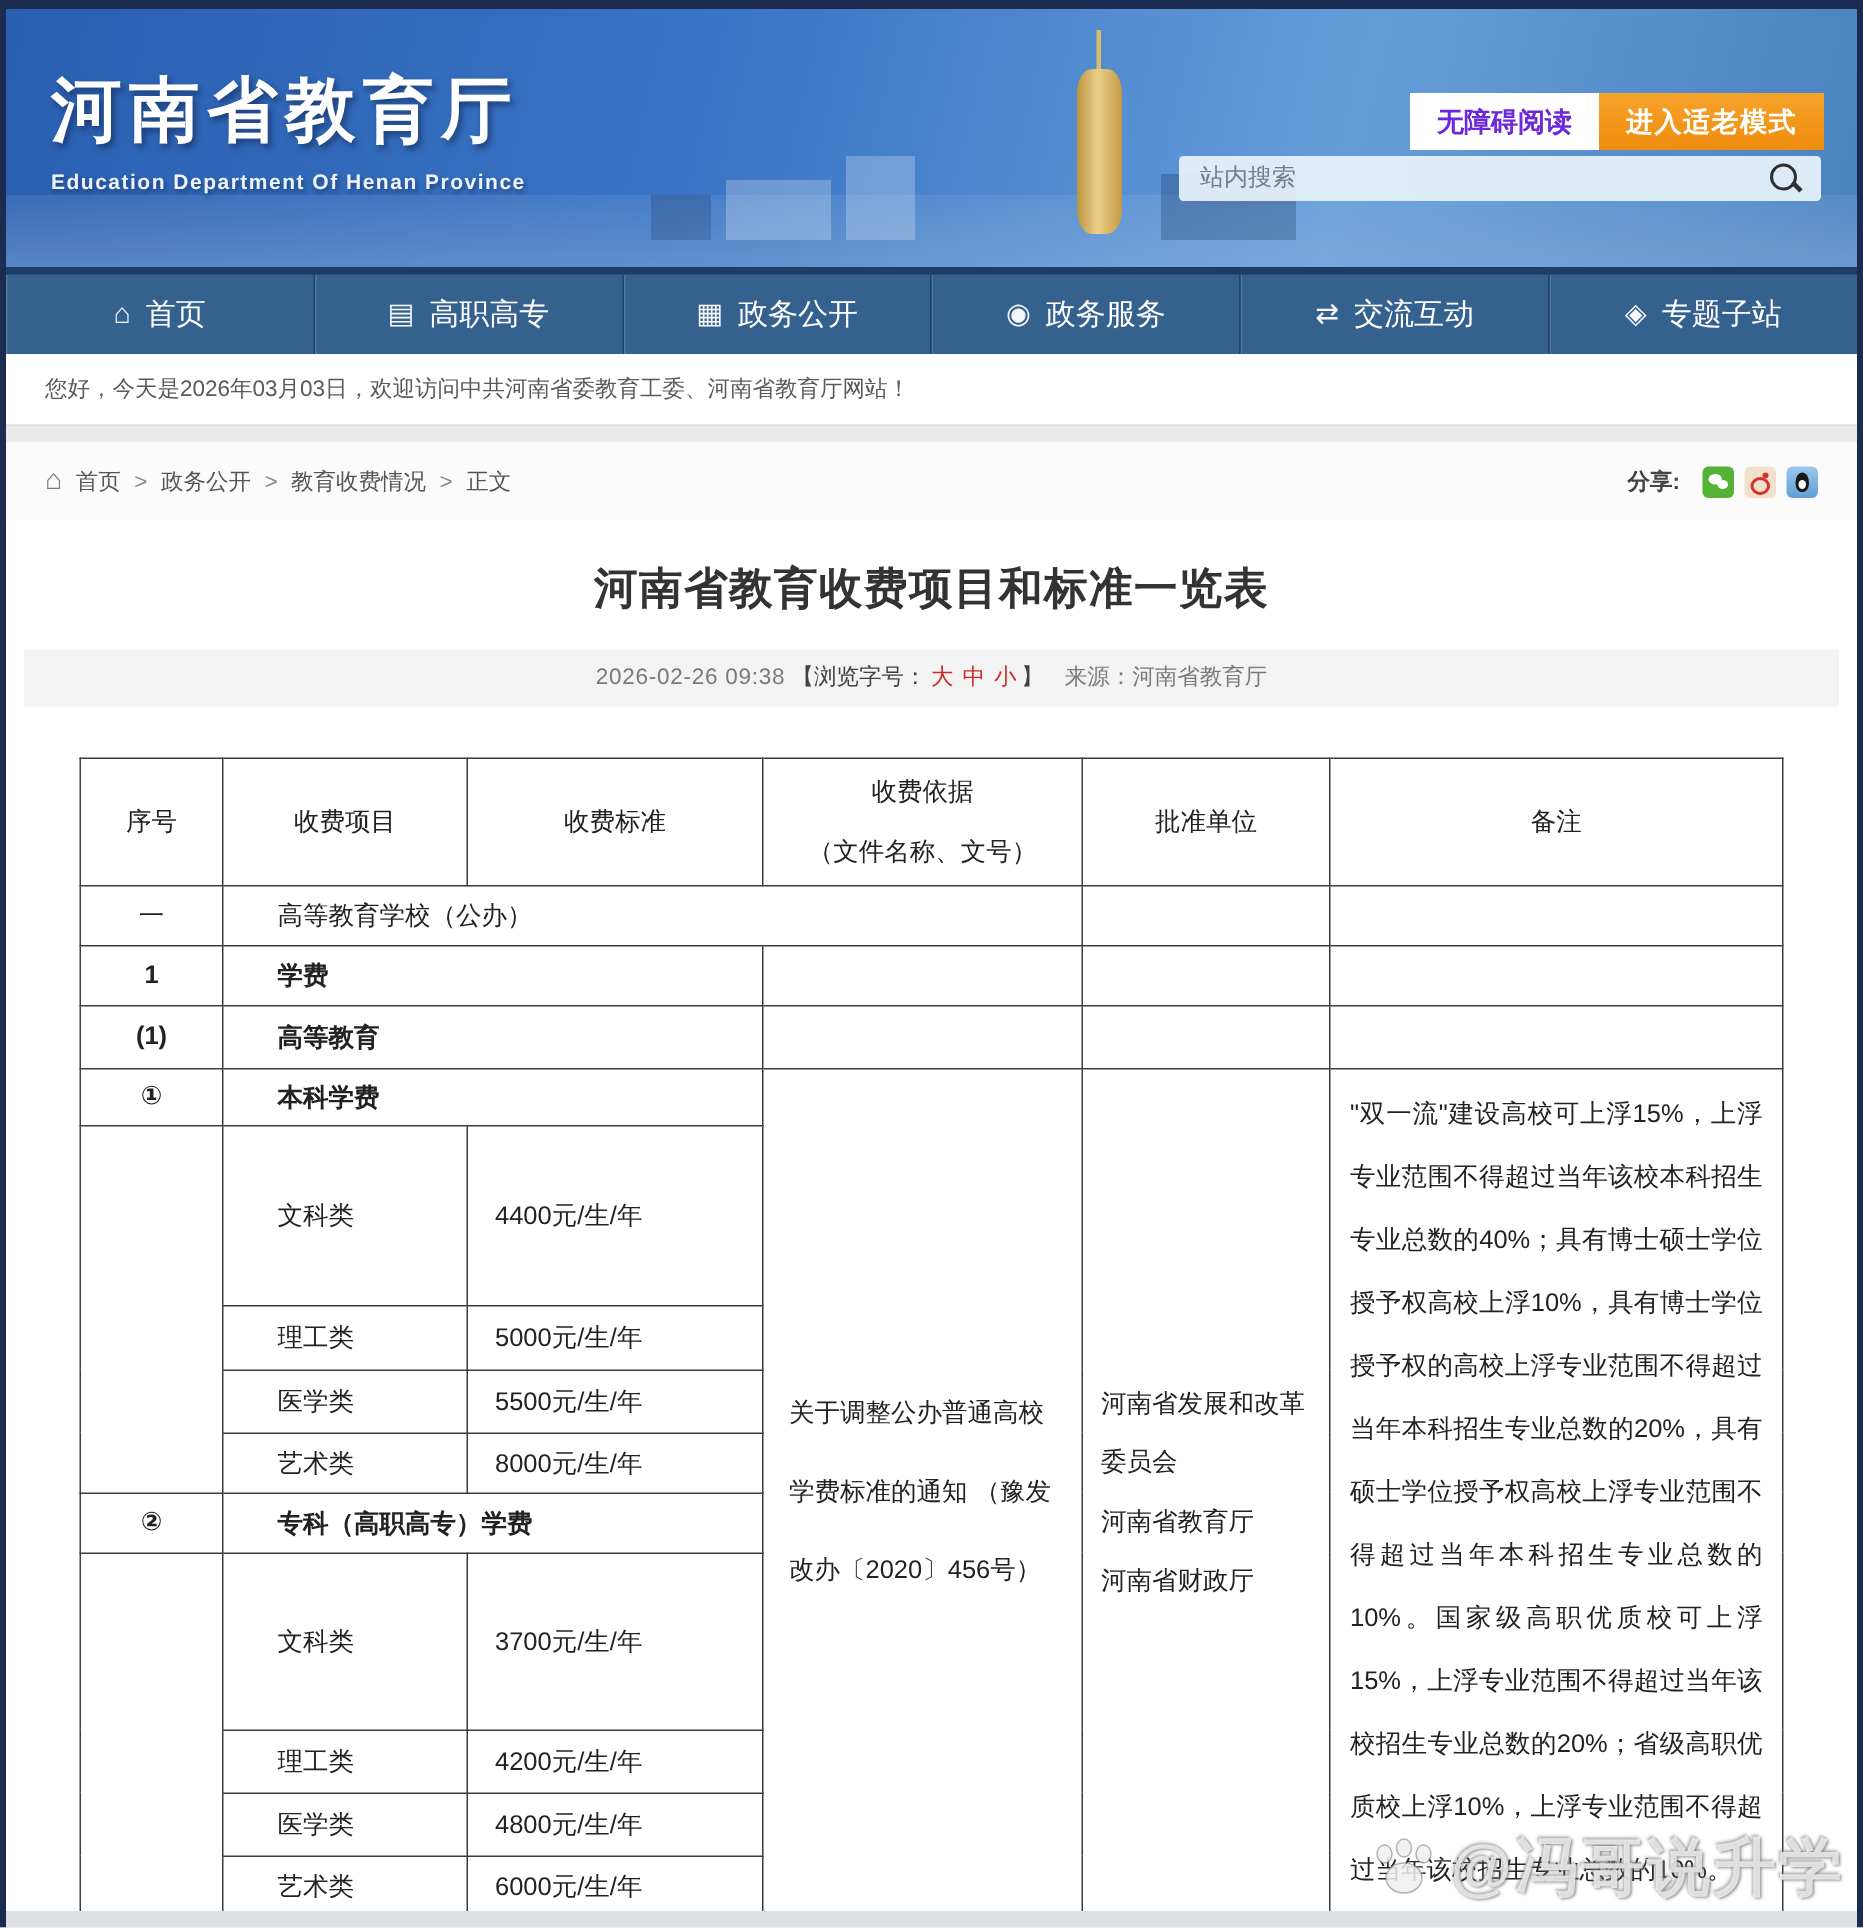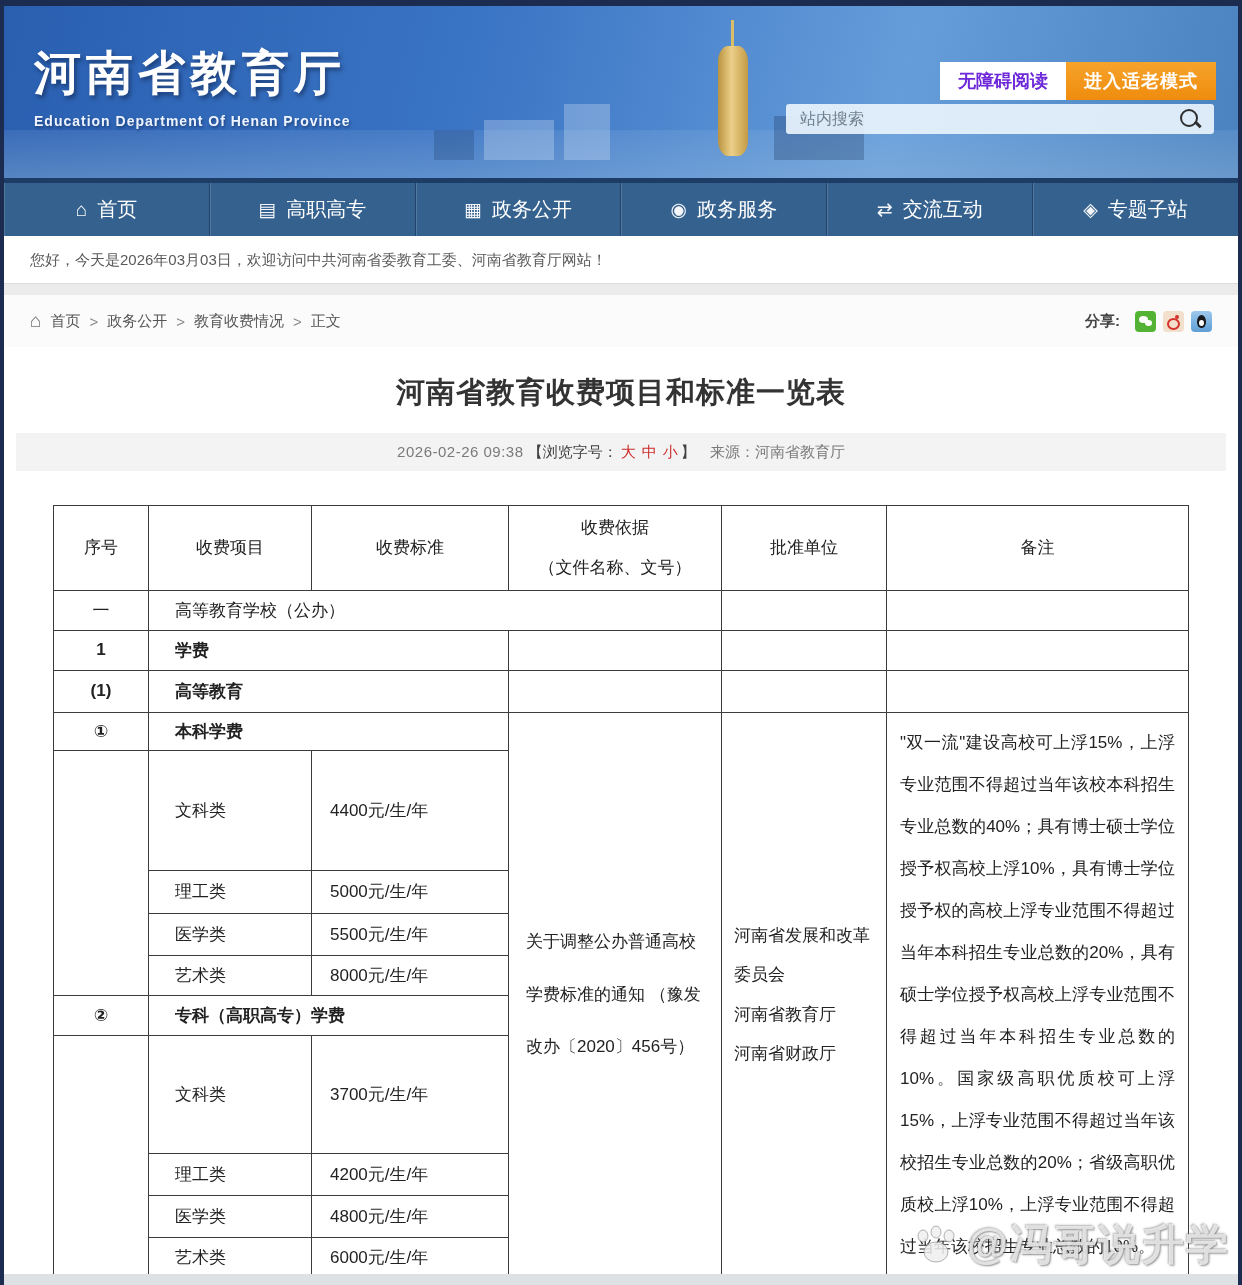--- a/index.html
+++ b/index.html
@@ -82,21 +82,21 @@
   
   table { width:1135px; margin:34px auto 0; border-collapse:collapse; table-layout:fixed; }
   td { border:1.5px solid #3c3c3c; font-size:17px; color:#222; padding:2px 10px; vertical-align:middle;
        overflow:hidden; }
   .th { text-align:center; padding:2px 4px; }
   .th-basis div { line-height:2.35; }
   tr.r-head { height:84px; }
   tr.h40 { height:40px; } tr.h42 { height:42px; } tr.h38 { height:38px; } tr.h43 { height:43px; }
   tr.tall1 { height:120px; } tr.tall2 { height:118px; }
   .no { text-align:center; }
-  .item { padding-left:26px; }
+  .item { padding-left:36px; }
   .bold { font-weight:bold; }
   .price { padding-left:18px; }
   .basis-cell { padding:0 17px; line-height:3.1;margin-left:27px; }
   .approver-cell { padding:0 12px; line-height:2.32; }
   .note-cell { padding:0 13px; line-height:2.47; text-align:justify; }
 
   
   .watermark { position:absolute; right:8px; bottom:12px; display:flex; align-items:center; gap:8px;
                font-size:42px; font-weight:bold; letter-spacing:2px; color:rgba(242,242,242,.82);
                text-shadow:1px 1px 2px rgba(110,110,110,.75), -1px -1px 2px rgba(130,130,130,.55);

